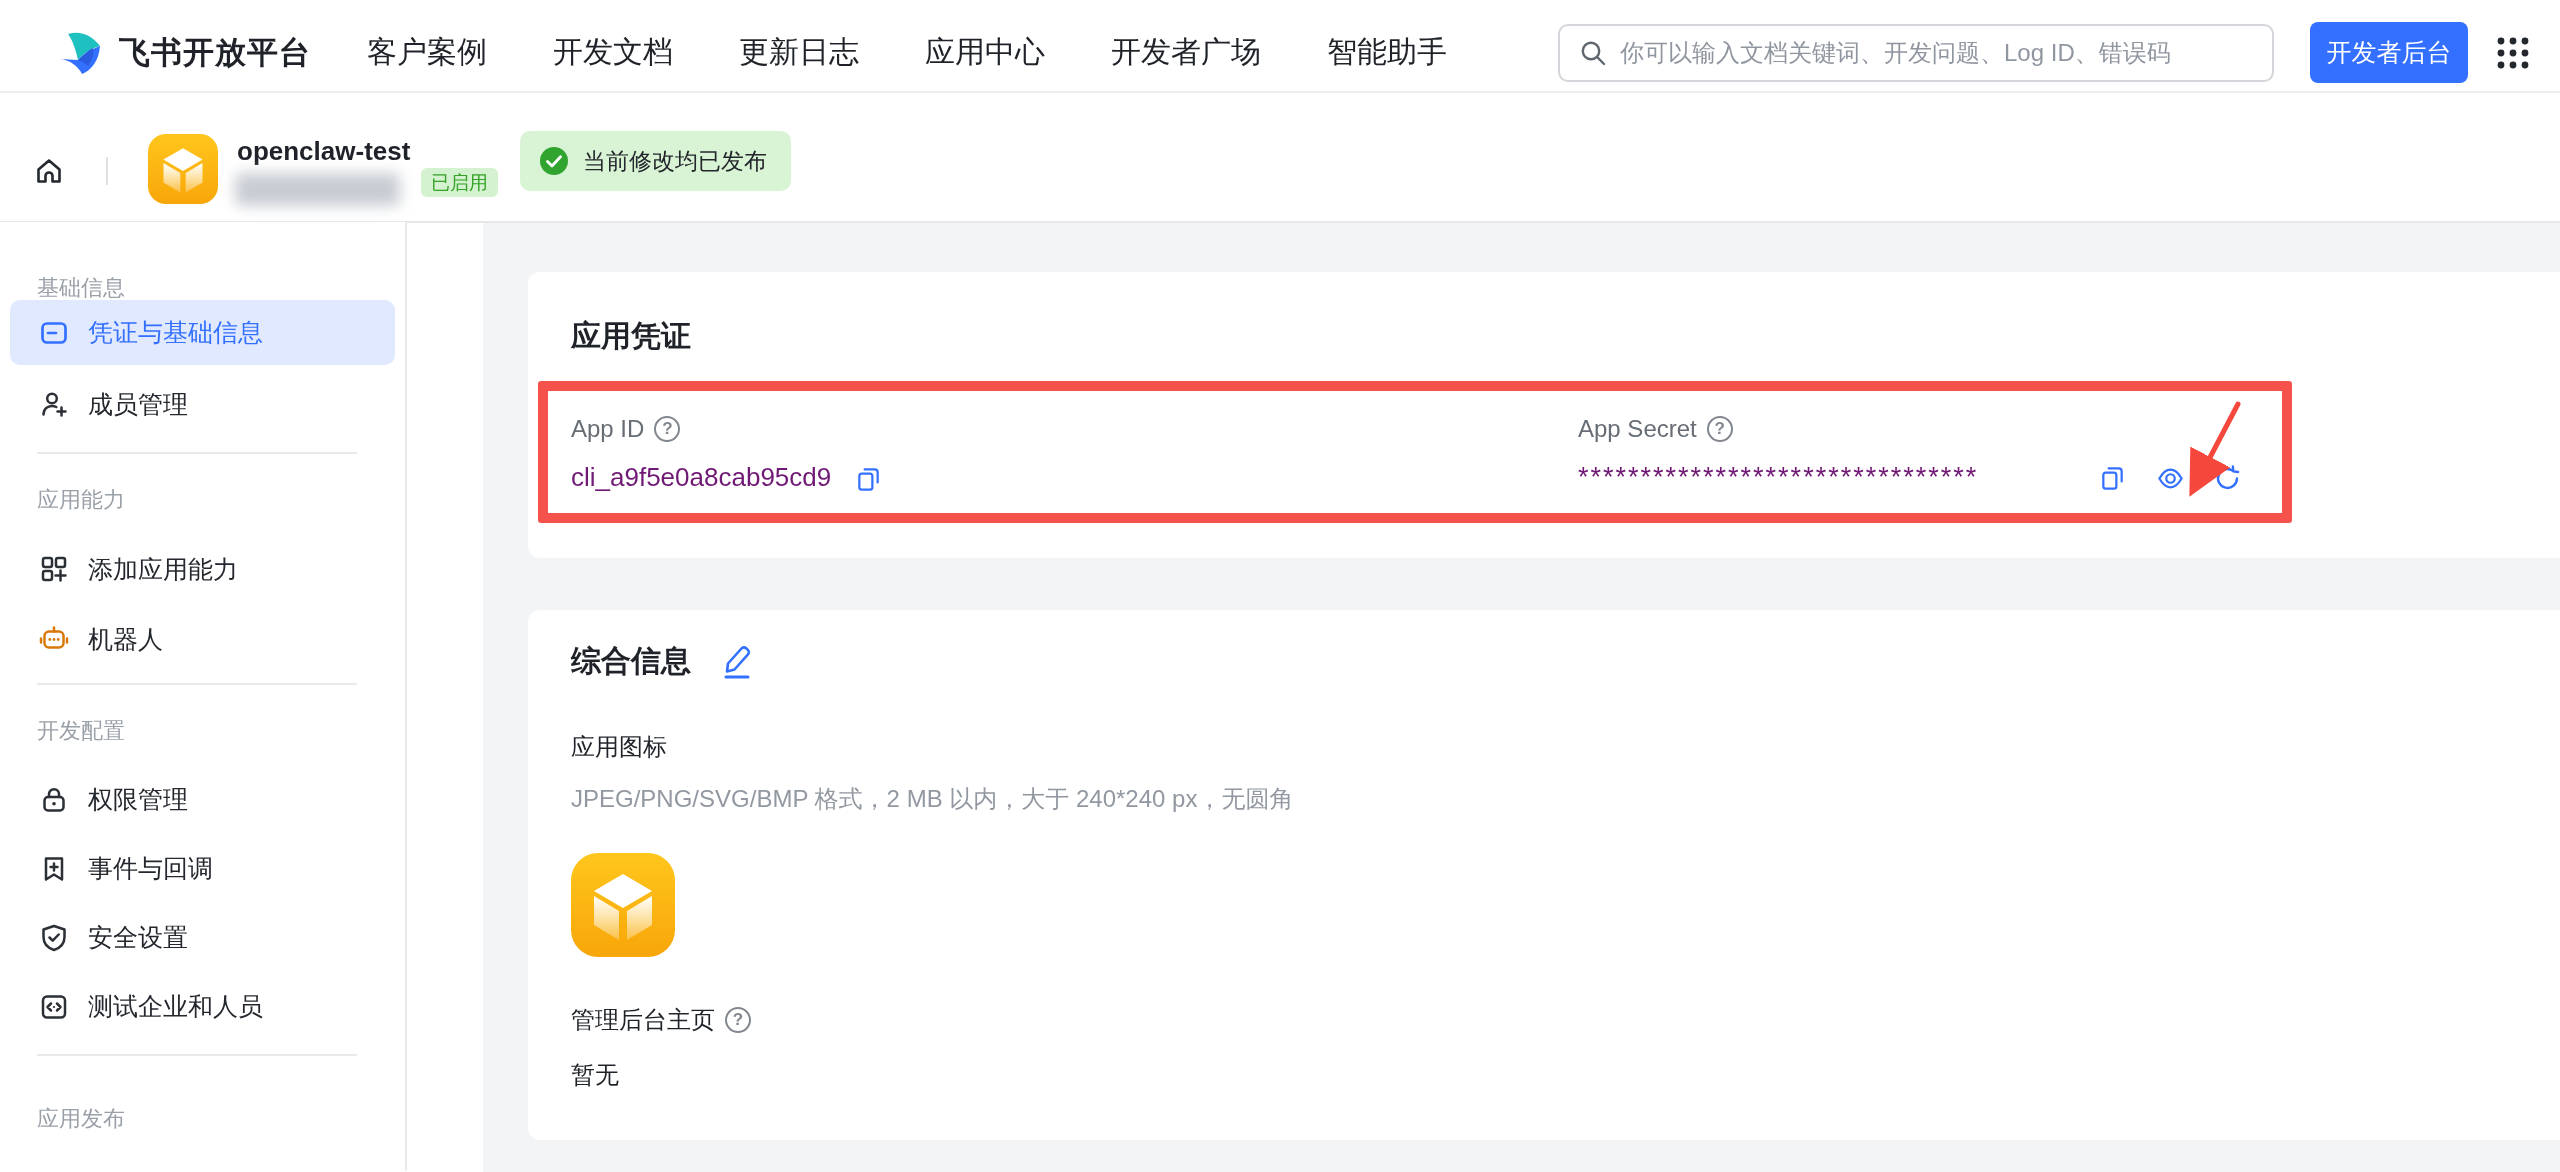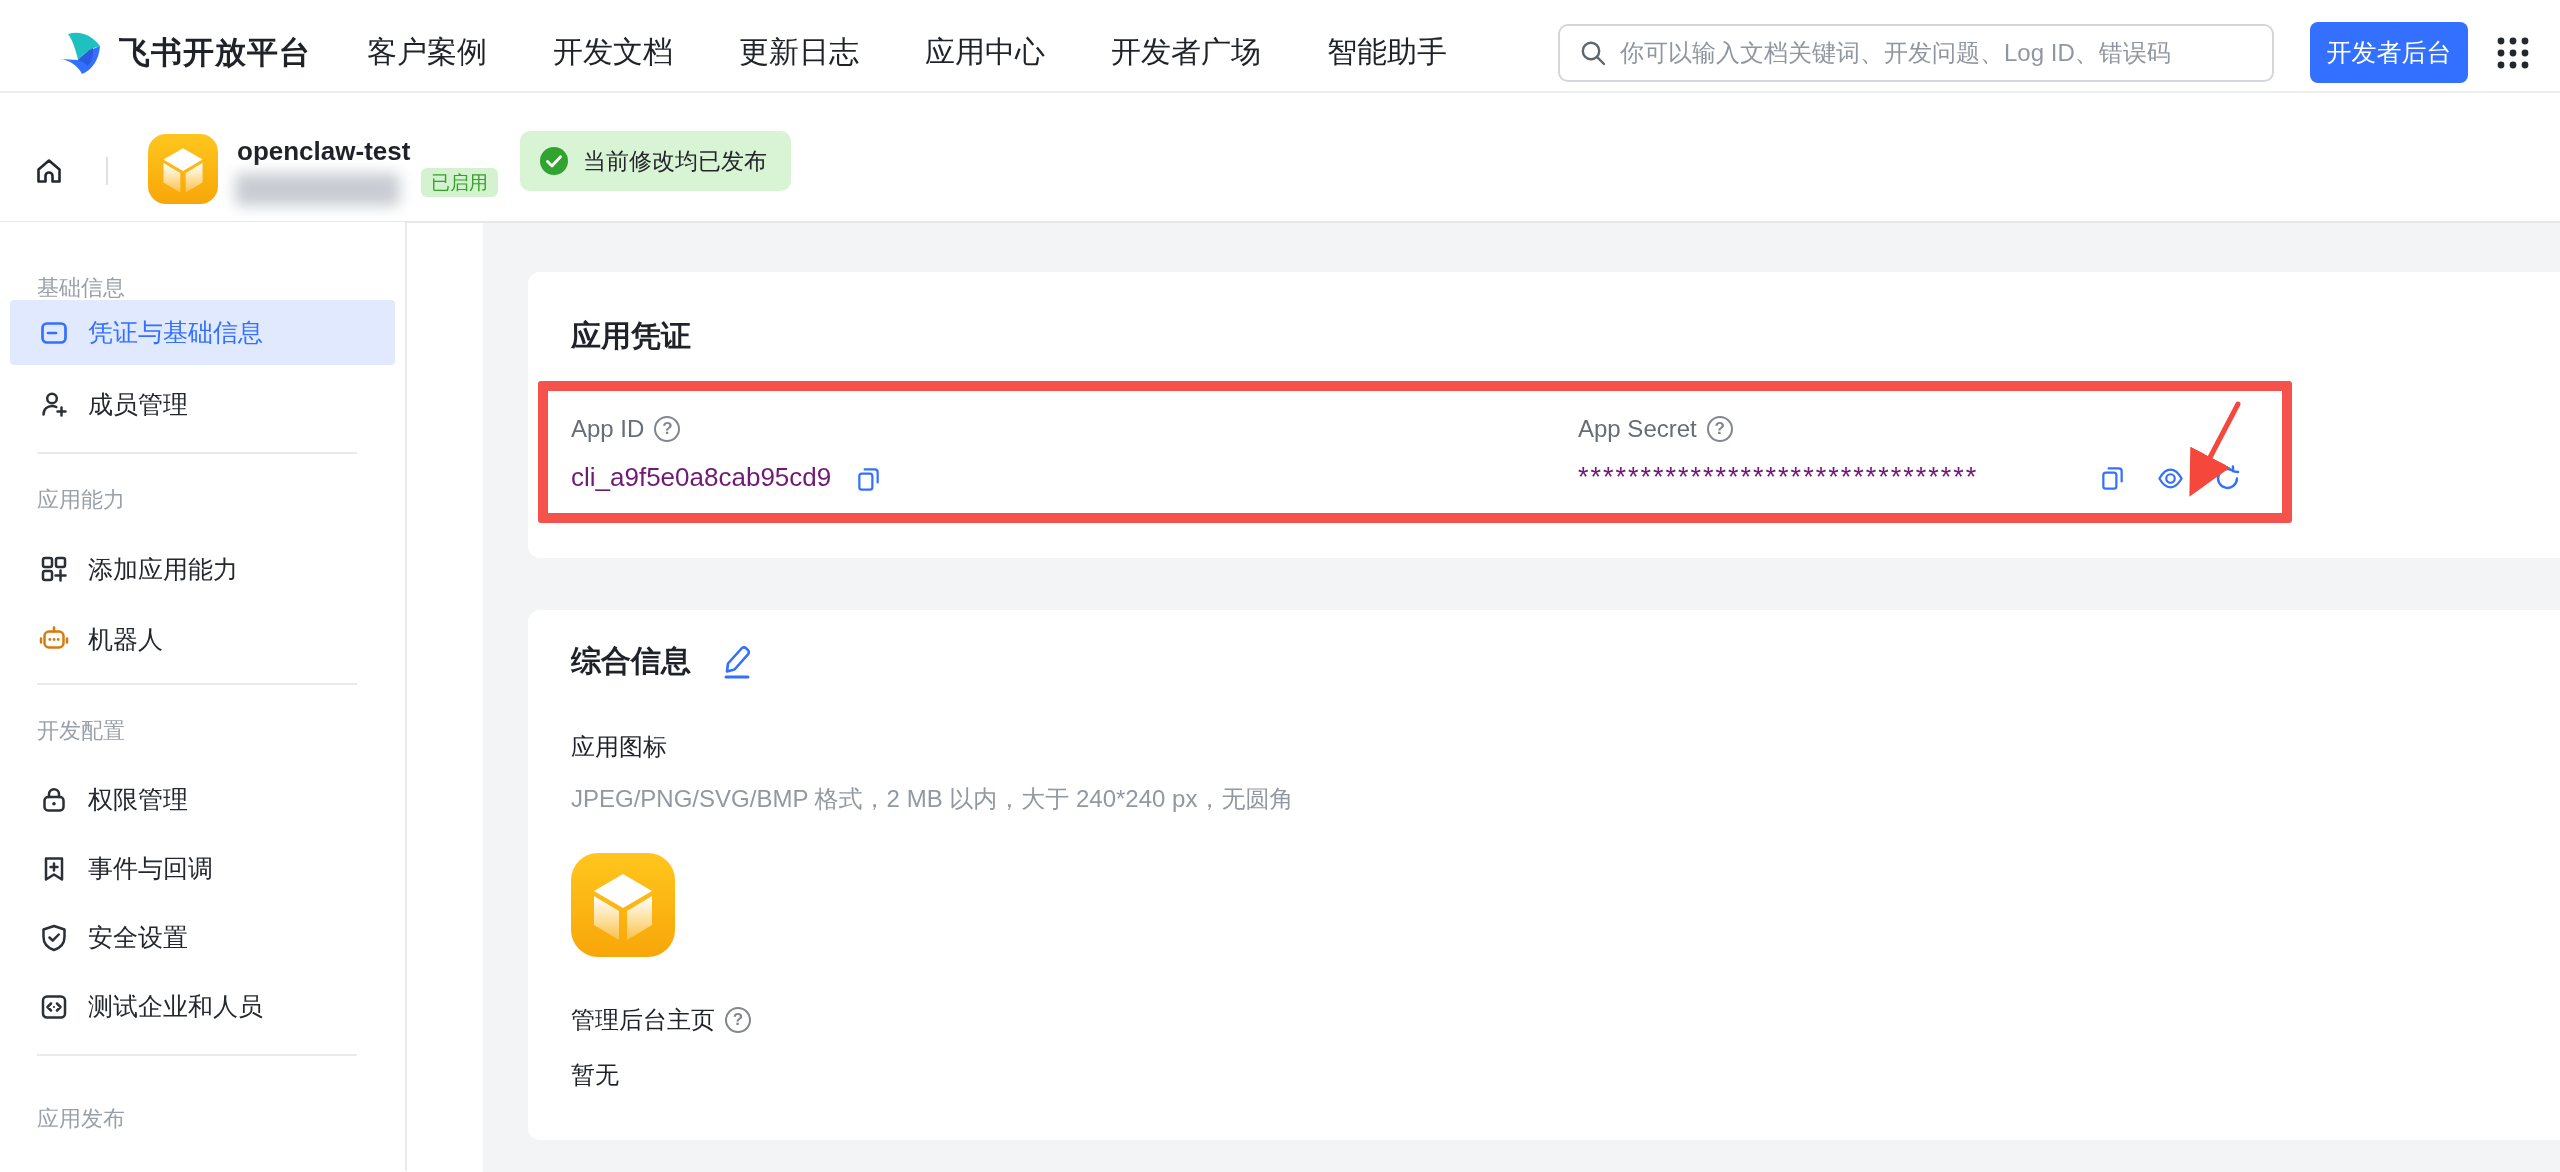--- a/index.html
+++ b/index.html
@@ -27,21 +27,21 @@
   .blurid{position:absolute;left:235px;top:66px;width:165px;height:33px;background:#c9cdd3;border-radius:6px;filter:blur(7px);}
   .publish-pill{position:absolute;left:520px;top:24px;height:60px;background:#d9f4d5;border-radius:10px;display:flex;align-items:center;gap:15px;padding:0 24px 0 20px;}
   .check-circle{width:28px;height:28px;border-radius:50%;background:#30a42f;display:flex;align-items:center;justify-content:center;}
   .publish-text{font-size:23px;color:#23262b;}
 
   
   .sidebar{position:absolute;left:0;top:222px;width:407px;height:949px;background:#fff;border-right:2px solid #e8eaec;box-sizing:border-box;}
   .sb-heading{margin-left:37px;font-size:22px;color:#9aa0a8;height:24px;line-height:24px;}
   .sb-item{display:flex;align-items:center;gap:19px;height:70px;padding-left:39px;font-size:25px;color:#24282e;cursor:pointer;}
   .sb-item .sbicon{width:30px;height:30px;flex:0 0 30px;}
-  .sb-item.selected{margin:0 10px;height:65px;padding-left:29px;background:#e1e9ff;border-radius:4px;color:#3370ff;}
+  .sb-item.selected{margin:0 10px;height:65px;padding-left:29px;background:#e1e9ff;border-radius:10px;color:#3370ff;}
   .sb-divider{height:2px;background:#e8eaec;margin:0 48px 0 37px;}
   .mt54{margin-top:54px;}.mt24{margin-top:24px;}.mt4{margin-top:4px;}
   .mt13{margin-top:13px;}.mt34{margin-top:34px;}.mt22{margin-top:22px;}
   .mt9{margin-top:9px;}.mt33{margin-top:51px;}
   .sb-item.h69{height:69px;}
 
   
   .main{position:absolute;left:483px;top:223px;width:2077px;height:949px;background:#f3f4f6;overflow:hidden;}
   .card{position:absolute;left:45px;width:2160px;background:#fff;border-radius:12px;}
   .card1{top:49px;height:286px;}

